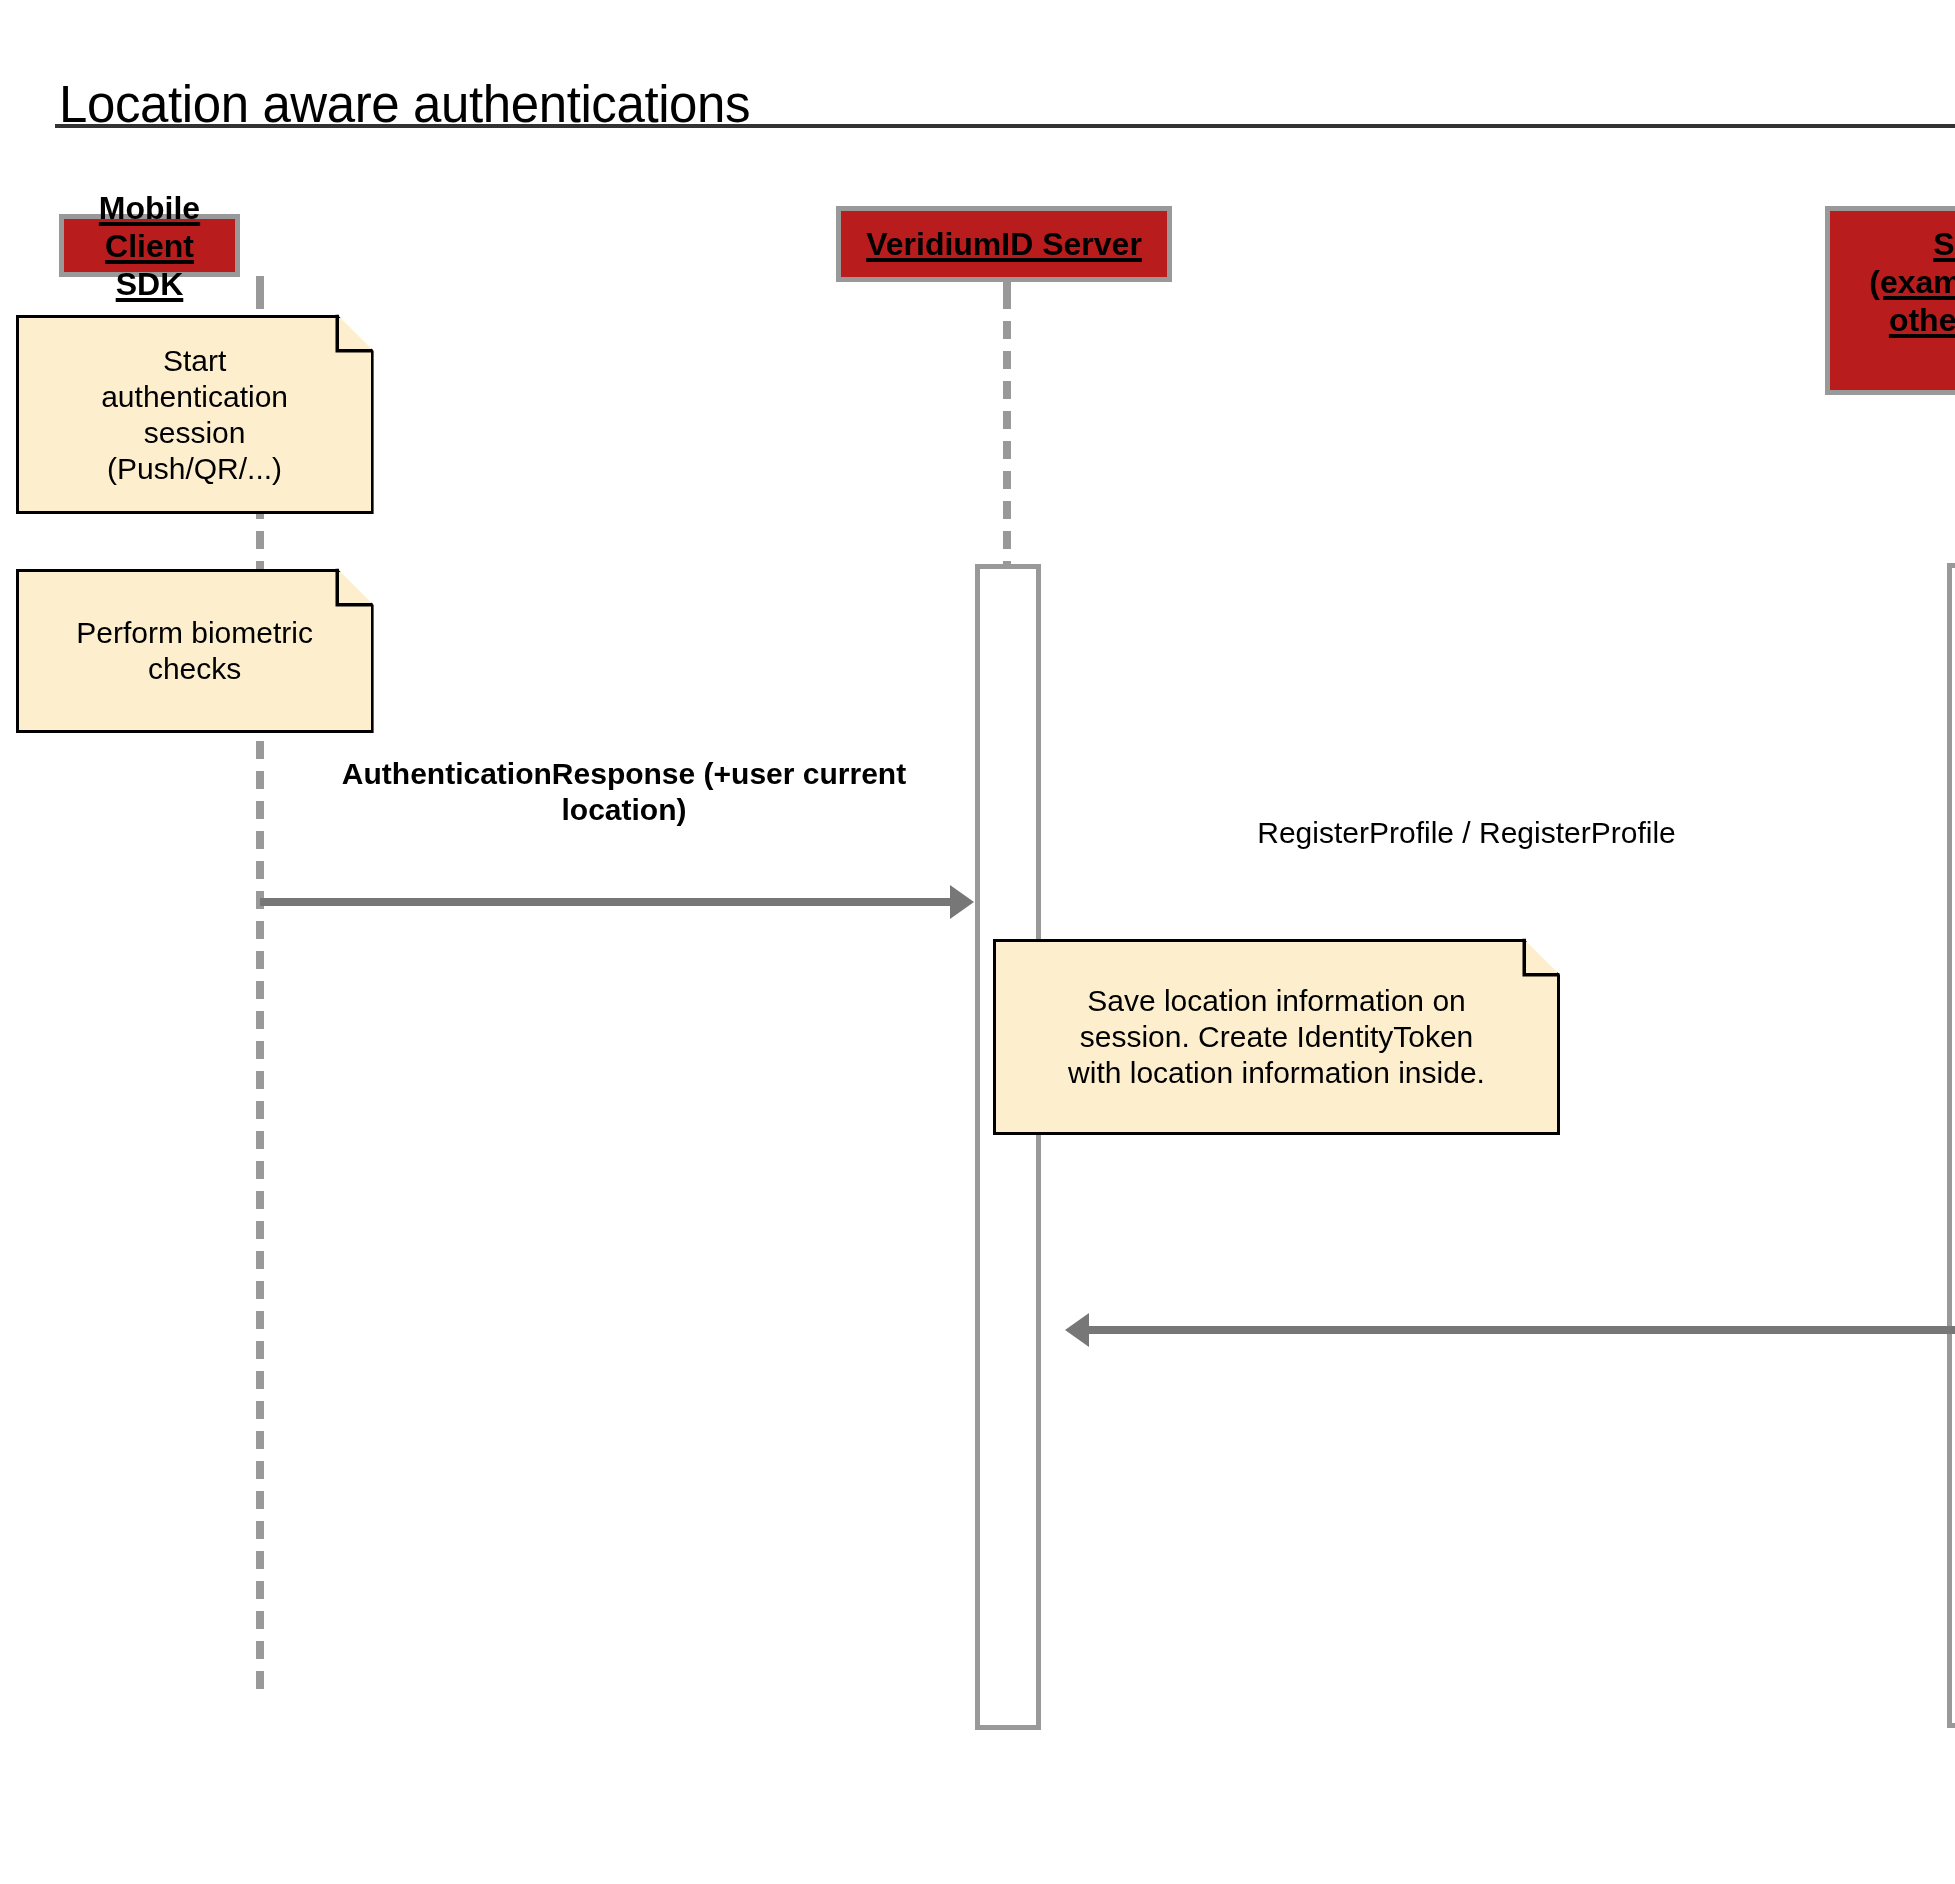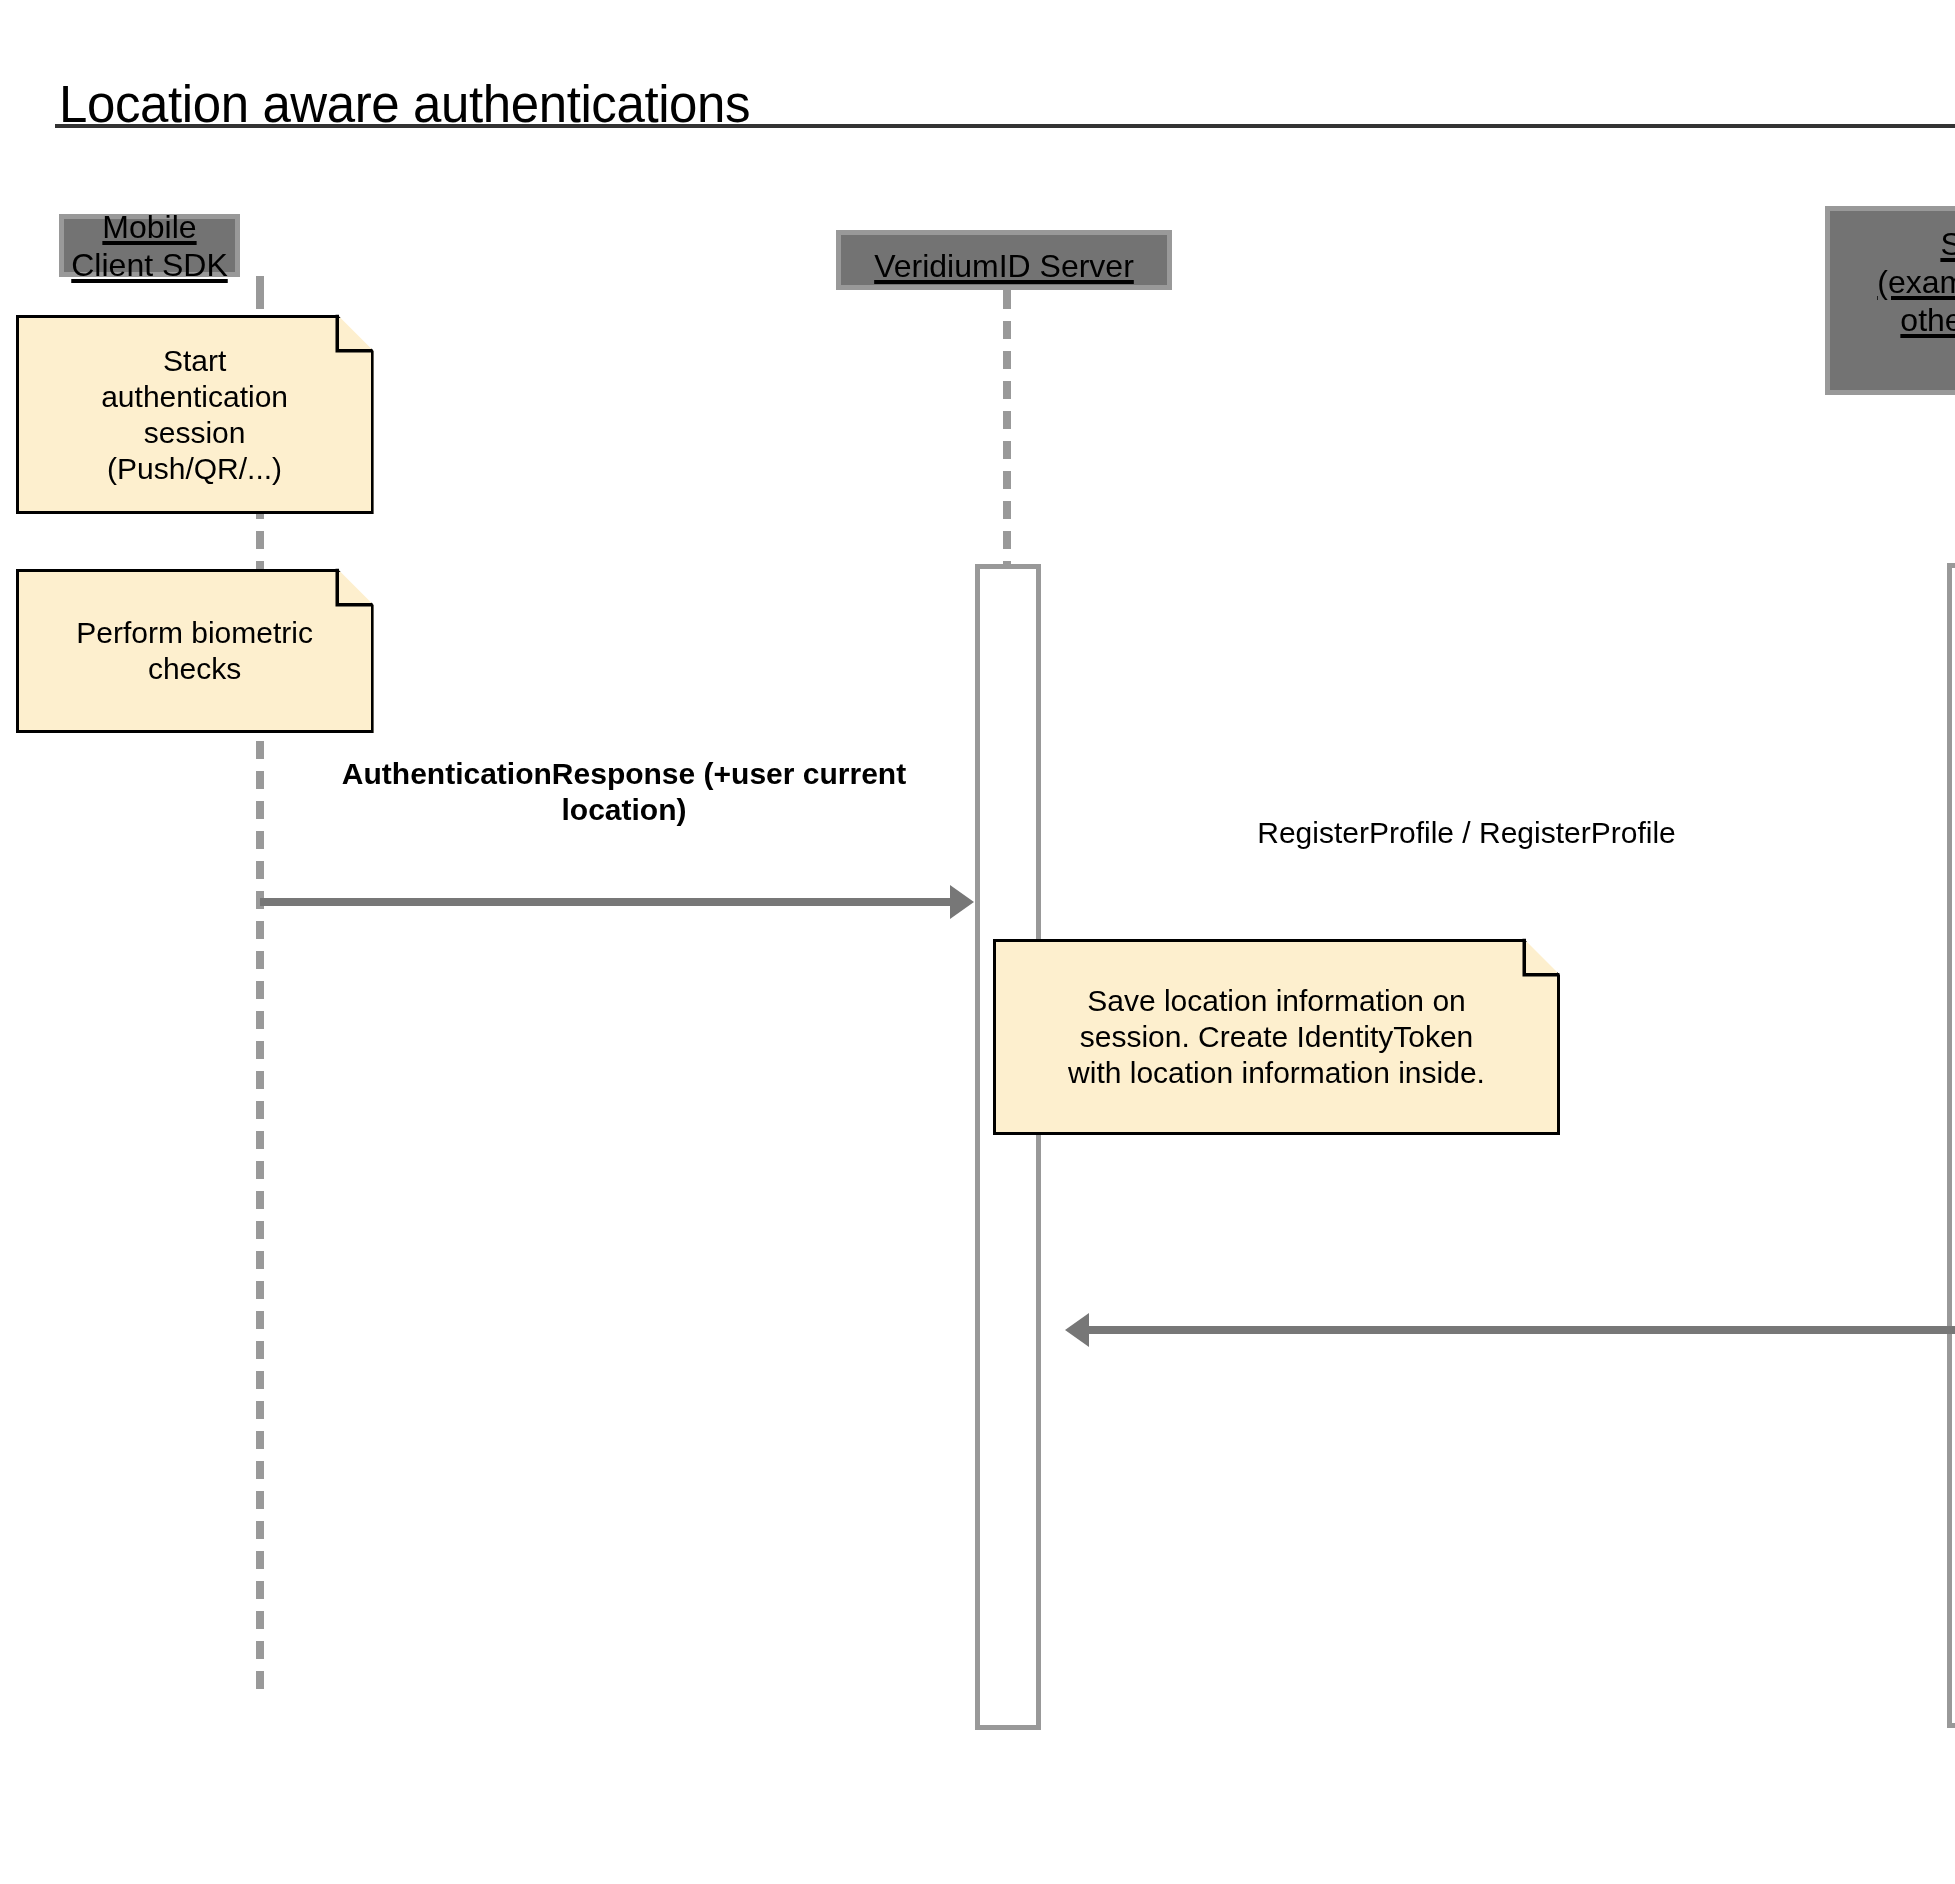--- a/index.html
+++ b/index.html
@@ -57,25 +57,25 @@
   .lifeline-stub {
     position: absolute;
     width: 7.8px;
     background: #999999;
   }
 
   
   .participant {
     position: absolute;
     box-sizing: border-box;
-    background: #737373;
+    background: #b91c1c;
     border: 5.1px solid #999999;
     text-align: center;
     color: #000000;
-    font-weight: normal;
+    font-weight: bold;
     display: flex;
     align-items: center;
     justify-content: center;
   }
   .participant .plabel {
     text-decoration: underline;
     text-underline-offset: 2.7px;
     text-decoration-thickness: 3.5px;
     font-size: 32px;
     line-height: 38px;
@@ -164,21 +164,21 @@
   <div class="lifeline-stub" style="left:1003px; top:276px; height:15.6px;"></div>
   <div class="lifeline-dash" style="left:1003px; top:291px; height:274px;"></div>
 
   <div class="activation" style="left:975px; top:564px; width:66px; height:1166px;"></div>
   <div class="activation" style="left:1947px; top:563px; width:66px; height:1165px;"></div>
 
   <div class="participant" style="left:59px; top:214px; width:181px; height:63px;">
     <span class="plabel">Mobile Client SDK </span>
   </div>
 
-  <div class="participant" style="left:836px; top:230px; width:336px; height:60px;align-items:flex-end;">
+  <div class="participant" style="left:836px; top:206px; width:336px; height:76px;">
     <span class="plabel">VeridiumID Server</span>
   </div>
 
   <div class="participant" style="left:1825px; top:206px; width:382px; height:189px;">
     <span class="plabel">Shibboleth
 (example. Could be
 other integration
 here)</span>
   </div>
 

